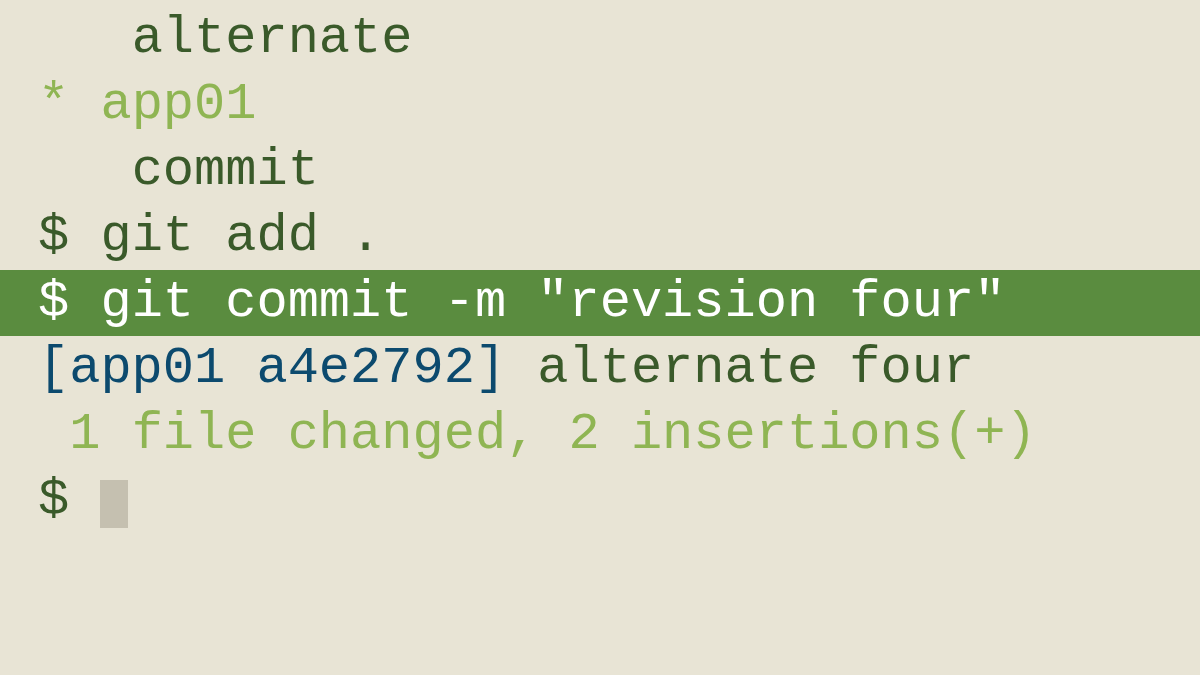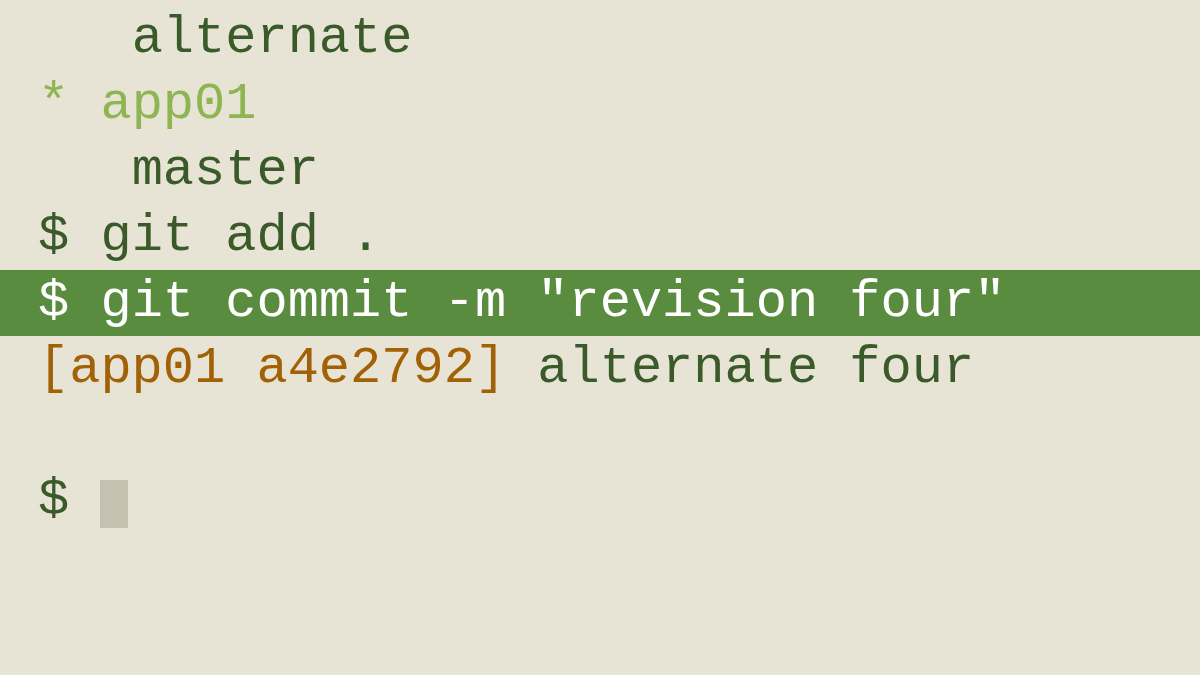--- a/index.html
+++ b/index.html
@@ -26,44 +26,44 @@
       display: block;
       width: 100%;
     }
     .dark-green {
       color: #3a5a2a;
     }
     .light-green {
       color: #8fb553;
     }
     .gray {
-      color: #a16207;
+      color: #0c4a6e;
     }
     .white {
       color: #ffffff;
     }
     .cursor {
       display: inline-block;
       width: 28px;
       height: 48px;
       background-color: #c5c0b0;
       vertical-align: text-bottom;
       margin-bottom: 2px;
     }
   </style>
 </head>
 <body>
 
 <div class="line"><span class="dark-green">   </span><span class="dark-green">alternate</span></div>
 
 <div class="line"><span class="light-green">* </span><span class="light-green">app01</span></div>
 
-<div class="line"><span class="dark-green">   </span><span class="dark-green">master</span></div>
+<div class="line"><span class="dark-green">   </span><span class="dark-green">commit</span></div>
 
 <div class="line"><span class="dark-green">$ </span><span class="dark-green">git add .</span></div>
 
 <div class="line highlighted"><span class="white">$ </span><span class="white">git commit -m "revision four"</span></div>
 
 <div class="line"><span class="gray">[app01 a4e2792]</span><span class="dark-green"> alternate four</span></div>
 
-<div class="line"><span class="light-green"> </span></div>
+<div class="line"><span class="light-green"> </span><span class="light-green">1 file changed, 2 insertions(+)</span></div>
 
 <div class="line"><span class="dark-green">$ </span><span class="cursor"></span></div>
 
 </body></html>

